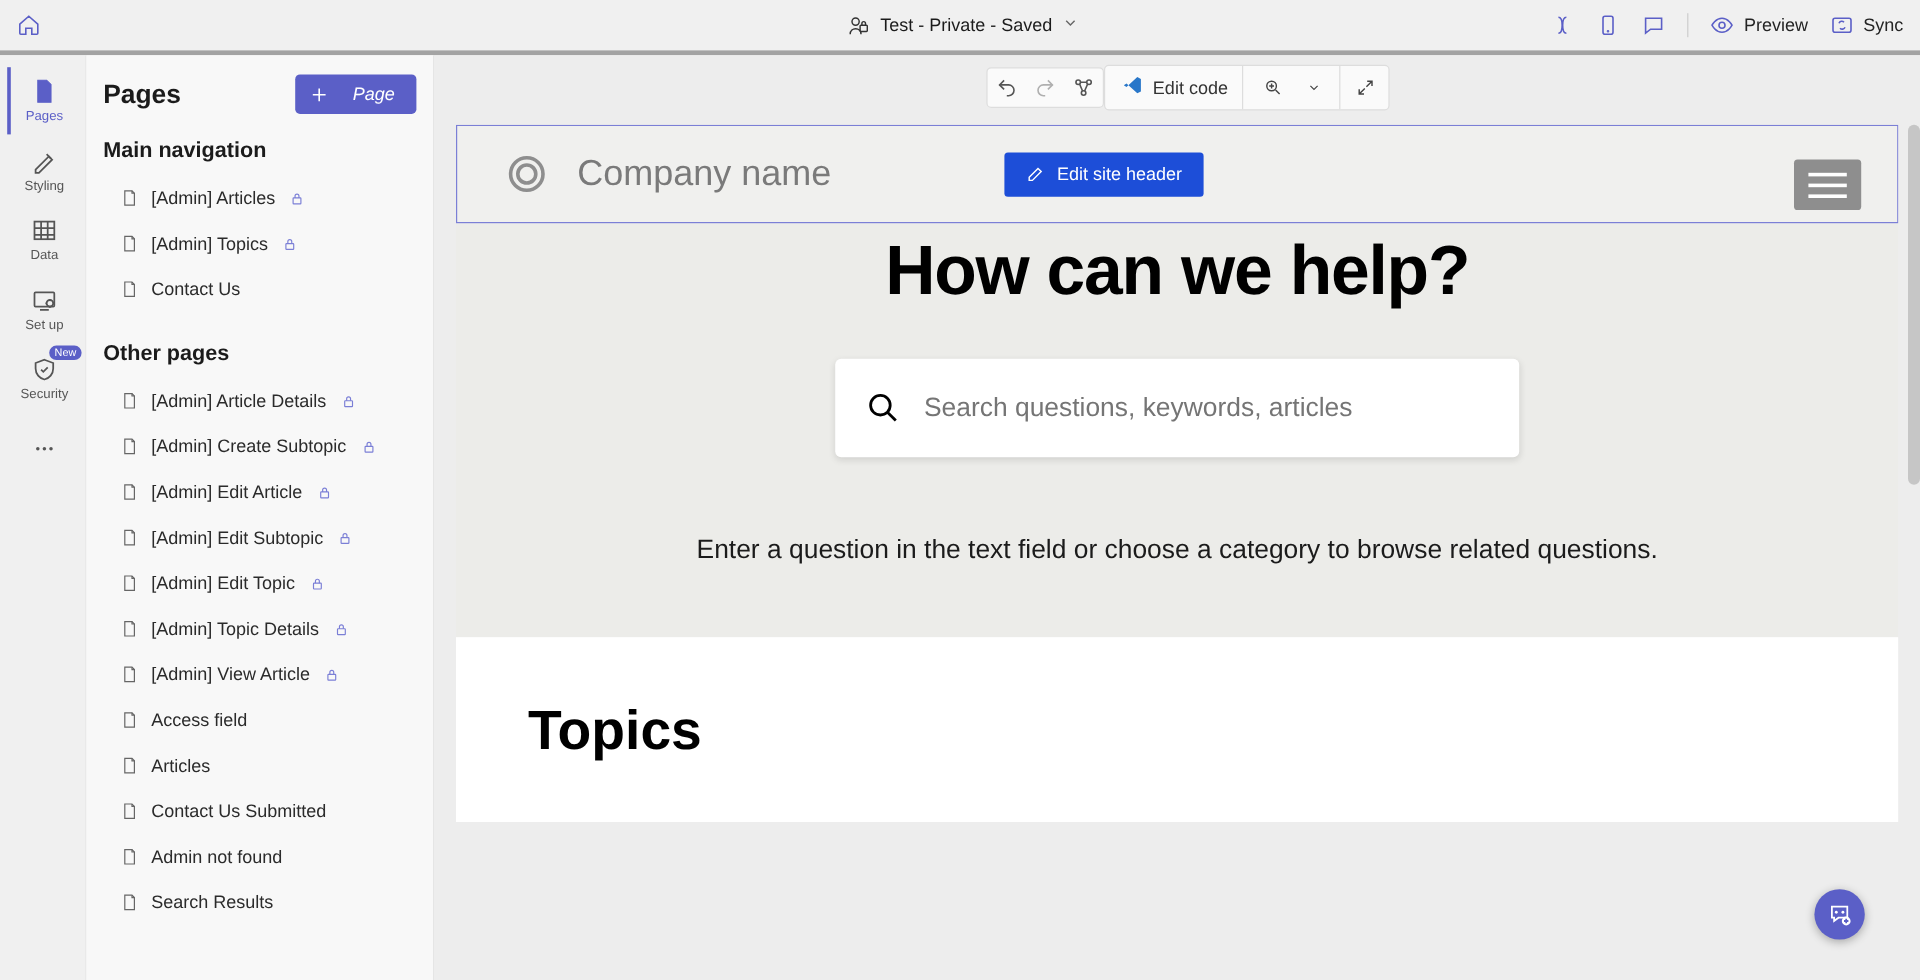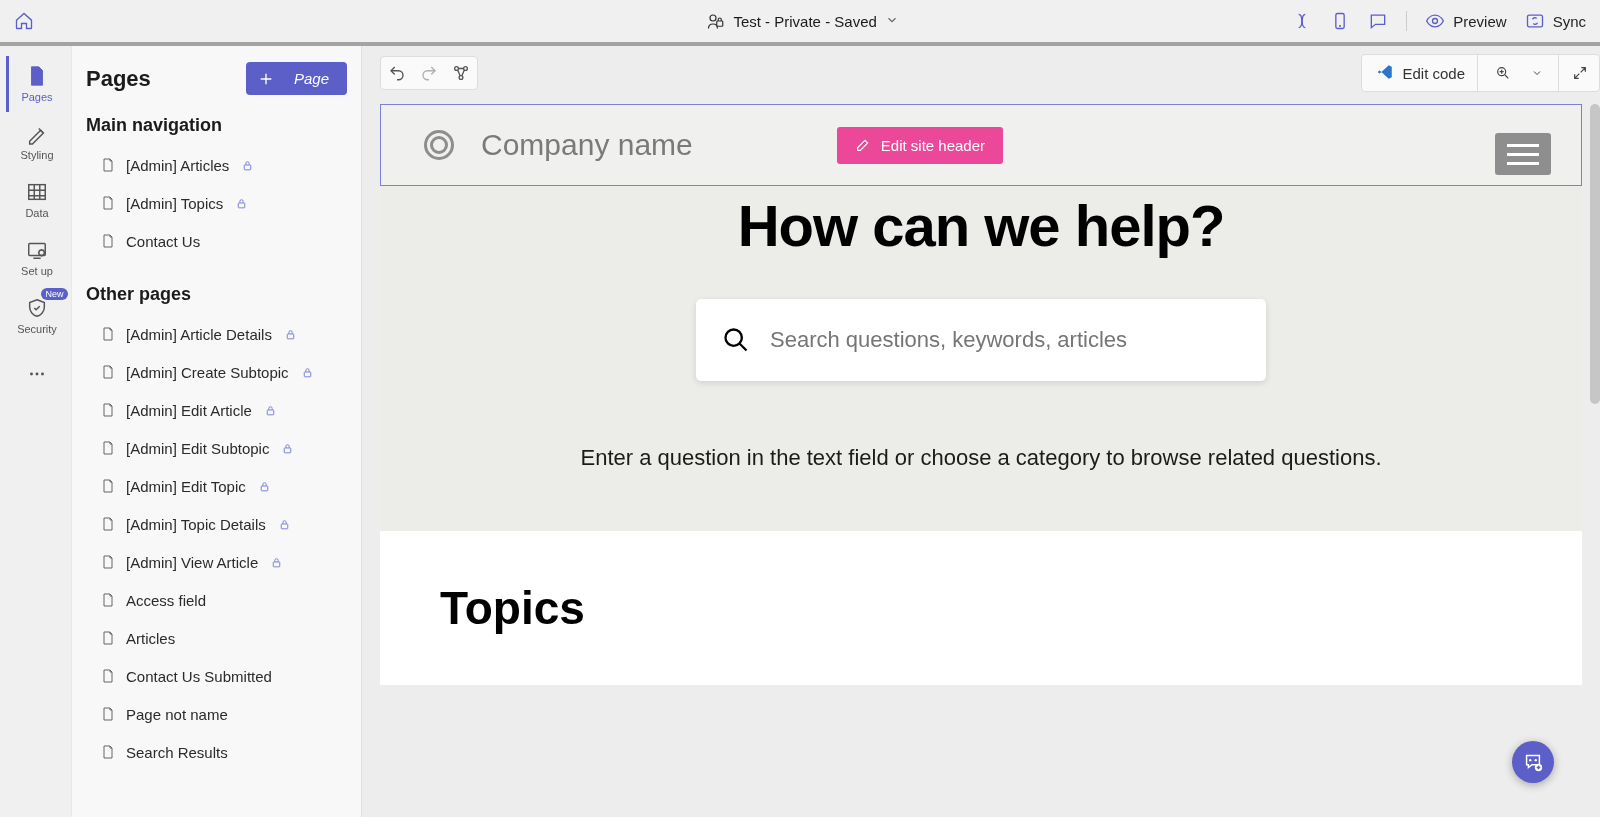--- a/index.html
+++ b/index.html
@@ -38,35 +38,35 @@
   .nav-item { display:flex; align-items:center; gap:10px; height:38px; padding:0 14px 0 28px; font-size:15px; color:#2b2b2b; cursor:pointer; position:relative; }
   .nav-item .pgico { color:#666; display:flex; }
   .nav-item.home { background:#fff; border:1px solid #e8e8e8; margin:0 8px; border-radius:3px; color:#5B5FC7; }
   .nav-item.home .pgico { color:#5B5FC7; }
   .nav-item .dots { position:absolute; right:18px; color:#888; font-size:18px; letter-spacing:1px; }
   .lock { color:#7b7fd6; display:flex; margin-left:2px; }
   .spacer-md { height:18px; }
 
   
   .canvas-wrap { flex:1; background:#ededed; position:relative; overflow:hidden; }
-  .canvas-toolbar { height:50px; display:flex; align-items:center; justify-content:space-between; padding:4px 0 0 18px; }
+  .canvas-toolbar { height:50px; display:flex; align-items:center; justify-content:center; padding:4px 0 0 18px; }
   .ctb-left { display:flex; align-items:center; gap:8px; }
   .ctb-btn { width:32px; height:32px; display:flex; align-items:center; justify-content:center; color:#555; border-radius:4px; cursor:pointer; }
   .ctb-sep-box { border:1px solid #ddd; border-radius:4px; display:flex; background:#fafafa; }
   .ctb-right { display:flex; align-items:center; gap:4px; border:1px solid #ddd; background:#fafafa; border-radius:4px; height:38px; padding:0 2px; }
   .edit-code { display:flex; align-items:center; gap:8px; padding:0 12px; height:100%; color:#333; font-size:15px; border-right:1px solid #ddd; }
   .vsc { color:#2977c9; }
   .zoom-btn, .expand-btn { width:34px; display:flex; align-items:center; justify-content:center; height:100%; color:#444; }
   .zoom-group { display:flex; align-items:center; height:100%; border-right:1px solid #ddd; padding:0 4px; }
 
   .site-frame { position:absolute; left:18px; right:18px; top:58px; bottom:0; overflow:auto; }
   .site-header-box { border:1px solid #7b7fd6; background:#f0f0ee; height:82px; display:flex; align-items:center; padding:0 40px; gap:24px; position:relative; }
   .logo-circ { width:36px; height:36px; color:#8e8e8e; }
   .company { font-size:30px; color:#7a7a7a; font-weight:400; flex:0 0 auto; }
-  .edit-header-btn { background:#ec4899; color:#fff; border:none; border-radius:3px; padding:10px 18px; font-size:15px; display:flex; align-items:center; gap:10px; margin-left:120px; cursor:pointer; }
+  .edit-header-btn { background:#1d4ed8; color:#fff; border:none; border-radius:3px; padding:10px 18px; font-size:15px; display:flex; align-items:center; gap:10px; margin-left:120px; cursor:pointer; }
   .burger { position:absolute; right:30px; top:28px; width:56px; height:42px; background:#8e8e8e; border-radius:3px; display:flex; flex-direction:column; align-items:center; justify-content:center; gap:6px; cursor:pointer;}
   .burger span { width:32px; height:3px; background:#fff; }
   .hero { background:#ecece9; padding:0 0 60px 0; text-align:center; }
   .hero h1 { font-size:58px; font-weight:800; letter-spacing:-1px; color:#000; padding:6px 0 40px; }
   .search-box { width:570px; margin:0 auto; background:#fff; border-radius:5px; box-shadow:0 2px 6px rgba(0,0,0,0.12); height:82px; display:flex; align-items:center; padding:0 26px; gap:20px; }
   .search-box svg { width:28px; height:28px; }
   .search-box input { border:none; outline:none; font-size:22px; color:#555; flex:1; background:transparent; }
   .hero-sub { font-size:22px; color:#1b1b1b; margin-top:64px; }
   .topics-section { background:#fff; padding:50px 60px; text-align:left; }
   .topics-section h2 { font-size:46px; font-weight:800; }
@@ -374,21 +374,21 @@
             </span>
             <span>Contact Us Submitted</span>
           </div>
           <div class="nav-item">
             <span class="pgico">
               <svg width="16" height="16" viewBox="0 0 24 24" fill="none" stroke="currentColor" stroke-width="1.5">
                 <path d="M6 3h9l3 3v15H6z"></path>
                 <path d="M15 3v3h3"></path>
               </svg>
             </span>
-            <span>Page not name</span>
+            <span>Admin not found</span>
           </div>
           <div class="nav-item">
             <span class="pgico">
               <svg width="16" height="16" viewBox="0 0 24 24" fill="none" stroke="currentColor" stroke-width="1.5">
                 <path d="M6 3h9l3 3v15H6z"></path>
                 <path d="M15 3v3h3"></path>
               </svg>
             </span>
             <span>Search Results</span>
           </div>

